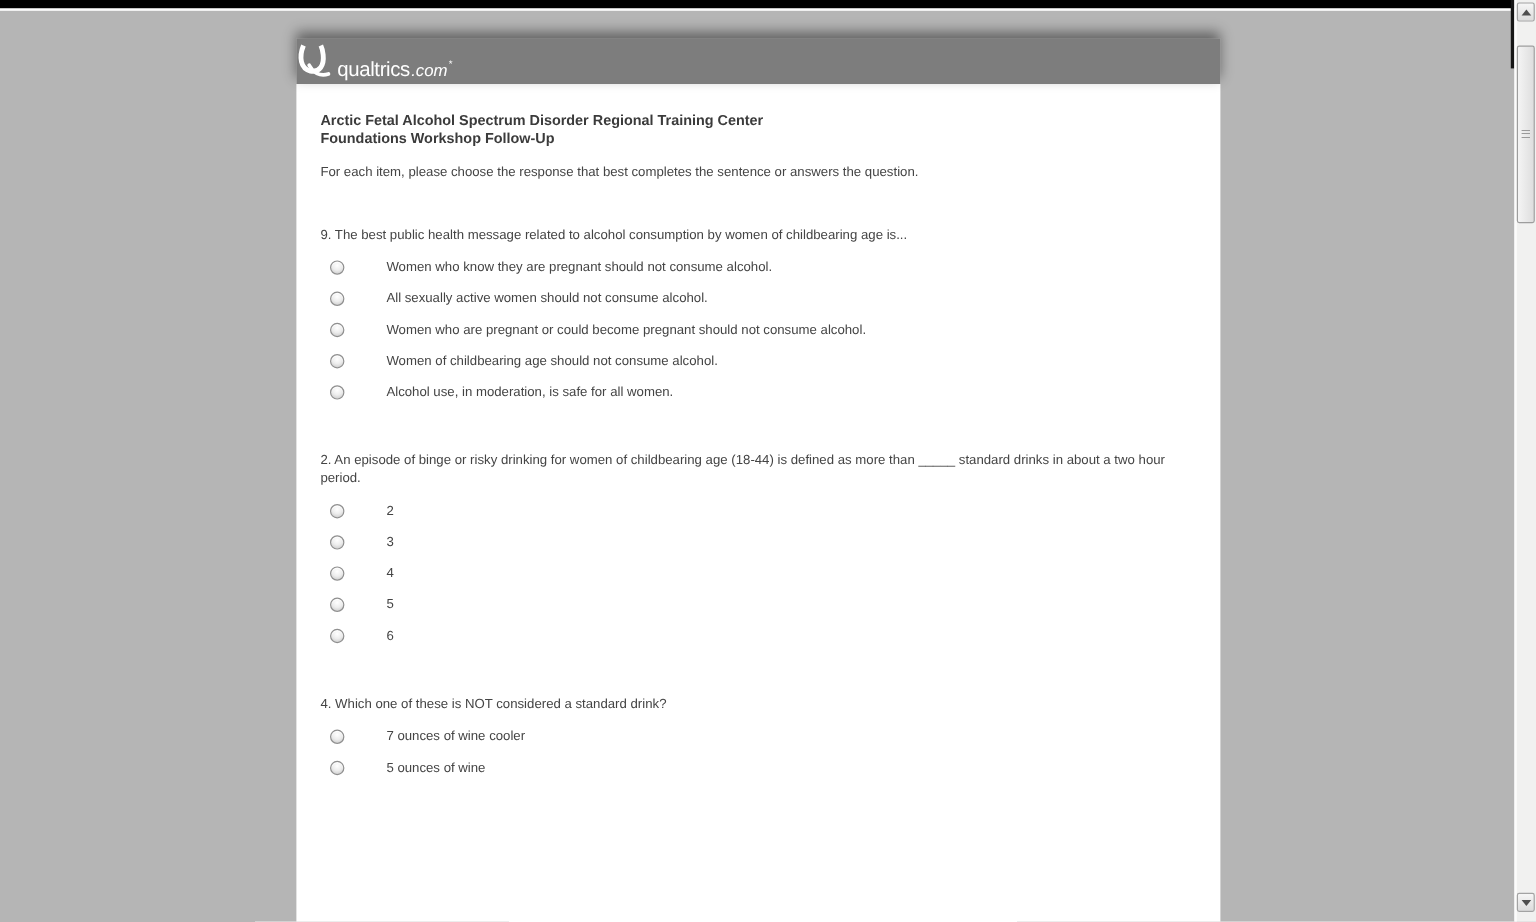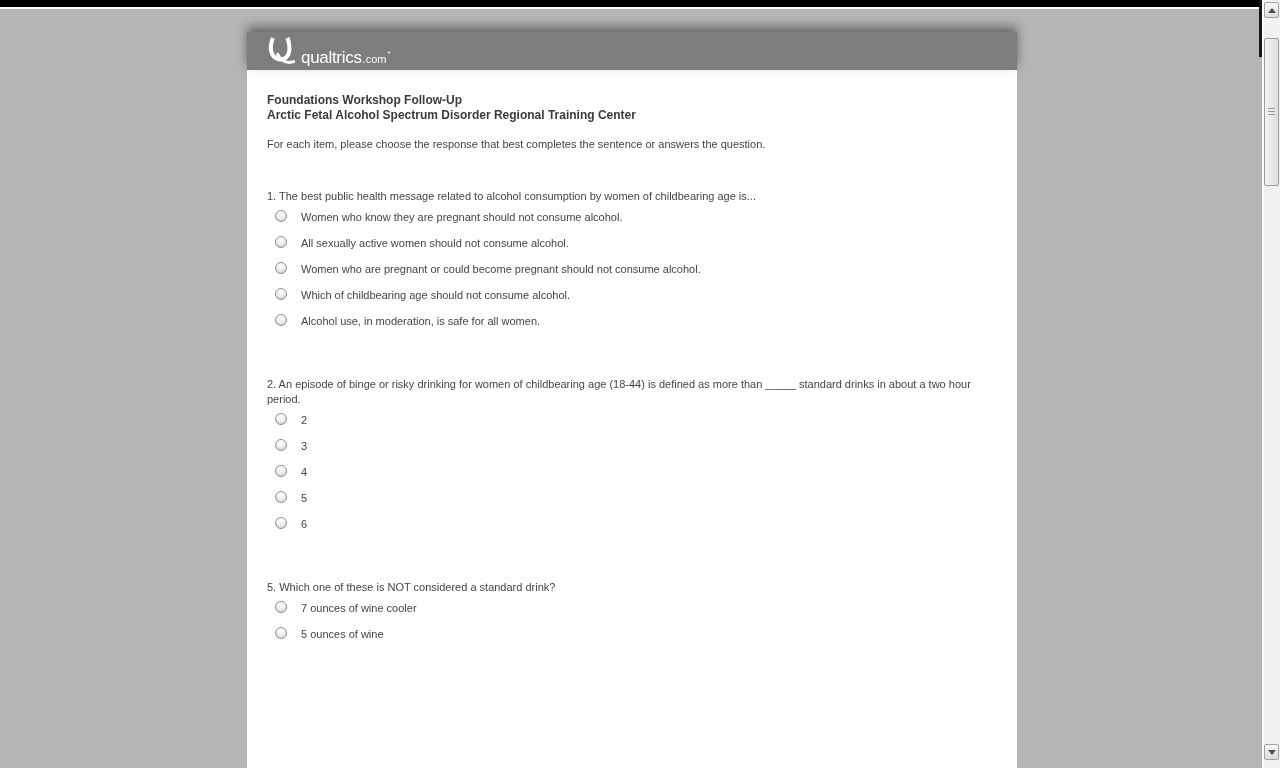--- a/index.html
+++ b/index.html
@@ -22,42 +22,42 @@
     position: absolute; left: 247px; top: 32px;
     width: 770px; height: 736px;
     background: #ffffff;
   }
   .survey-header {
     height: 38px;
     background: #7d7d7d;
     box-shadow: 0 -5px 10px rgba(0,0,0,0.45);
     position: relative;
     display: flex; align-items: center;
-    padding-left: 20px;
+    padding-left: 0;
     text-align: center;
   }
   .logo { display: flex; align-items: flex-end; color: #fff; line-height: 1; }
   .logo svg { display: block; margin-bottom: 1px; }
   .logo-text { font-size: 17px; letter-spacing: -0.3px; margin-left: 1px; }
-  .logo-dotcom { font-size: 11px; margin-left: 1px; margin-bottom: 1px; }
+  .logo-dotcom { font-size: 14px; margin-left: 1px; margin-bottom: 1px; font-style: italic; }
   .logo-tm { font-size: 8px; margin-bottom: 8px; margin-left: 1px; }
 
   .survey-body {
     padding: 23px 24px 60px 20px;
     color: #444444;
     font-size: 11px;
     line-height: 15px;
   }
   .survey-title { font-weight: bold; font-size: 12px; color: #3b3b3b; line-height: 15px; }
   .instructions { margin-top: 14px; margin-bottom: 24px; }
 
   .question { margin-top: 37px; }
   .q-text { max-width: 712px; line-height: 15px; }
   .options { margin-top: 6px; }
-  .option { display: flex; align-items: flex-start; height: 26px; cursor: pointer; }
+  .option { display: flex; align-items: center; height: 26px; cursor: pointer; gap: 21px; }
   .radio {
     flex: none;
     width: 12px; height: 12px;
     margin-left: 8px;
     border-radius: 50%;
     border: 1px solid #8f8f8f;
     background: radial-gradient(circle at 50% 32%, #ffffff 0%, #ededed 48%, #c2c2c2 100%);
     box-shadow: inset 0 1px 1px rgba(255,255,255,0.9);
   }
   .opt-label { margin-left: 14px; }
@@ -109,46 +109,46 @@
         <path d="M11 19 C14 25 20 29 27.5 26.5" fill="none" stroke="#ffffff" stroke-width="3.2" stroke-linecap="round"></path>
       </svg>
       <span class="logo-text">qualtrics</span>
       <span class="logo-dotcom">.com</span>
       <span class="logo-tm">*</span>
     </div>
   </div>
 
   <div class="survey-body">
     <div class="survey-title">
+      <div>Arctic Fetal Alcohol Spectrum Disorder Regional Training Center</div>
       <div>Foundations Workshop Follow-Up</div>
-      <div>Arctic Fetal Alcohol Spectrum Disorder Regional Training Center</div>
     </div>
     <div class="instructions">For each item, please choose the response that best completes the sentence or answers the question.</div>
     <div id="questions">
   <div class="question">
-    <div class="q-text">1. The best public health message related to alcohol consumption by women of childbearing age is...</div>
+    <div class="q-text">9. The best public health message related to alcohol consumption by women of childbearing age is...</div>
     <div class="options">
   <div class="option">
     <span class="radio"></span>
     <span class="opt-label">Women who know they are pregnant should not consume alcohol.</span>
   </div>
 
   <div class="option">
     <span class="radio"></span>
     <span class="opt-label">All sexually active women should not consume alcohol.</span>
   </div>
 
   <div class="option">
     <span class="radio"></span>
     <span class="opt-label">Women who are pregnant or could become pregnant should not consume alcohol.</span>
   </div>
 
   <div class="option">
     <span class="radio"></span>
-    <span class="opt-label">Which of childbearing age should not consume alcohol.</span>
+    <span class="opt-label">Women of childbearing age should not consume alcohol.</span>
   </div>
 
   <div class="option">
     <span class="radio"></span>
     <span class="opt-label">Alcohol use, in moderation, is safe for all women.</span>
   </div>
 </div>
   </div>
 
   <div class="question">
@@ -175,21 +175,21 @@
   </div>
 
   <div class="option">
     <span class="radio"></span>
     <span class="opt-label">6</span>
   </div>
 </div>
   </div>
 
   <div class="question">
-    <div class="q-text">5. Which one of these is NOT considered a standard drink?</div>
+    <div class="q-text">4. Which one of these is NOT considered a standard drink?</div>
     <div class="options">
 
   <div class="option">
     <span class="radio"></span>
     <span class="opt-label">7 ounces of wine cooler</span>
   </div>
 
   <div class="option">
     <span class="radio"></span>
     <span class="opt-label">5 ounces of wine</span>

